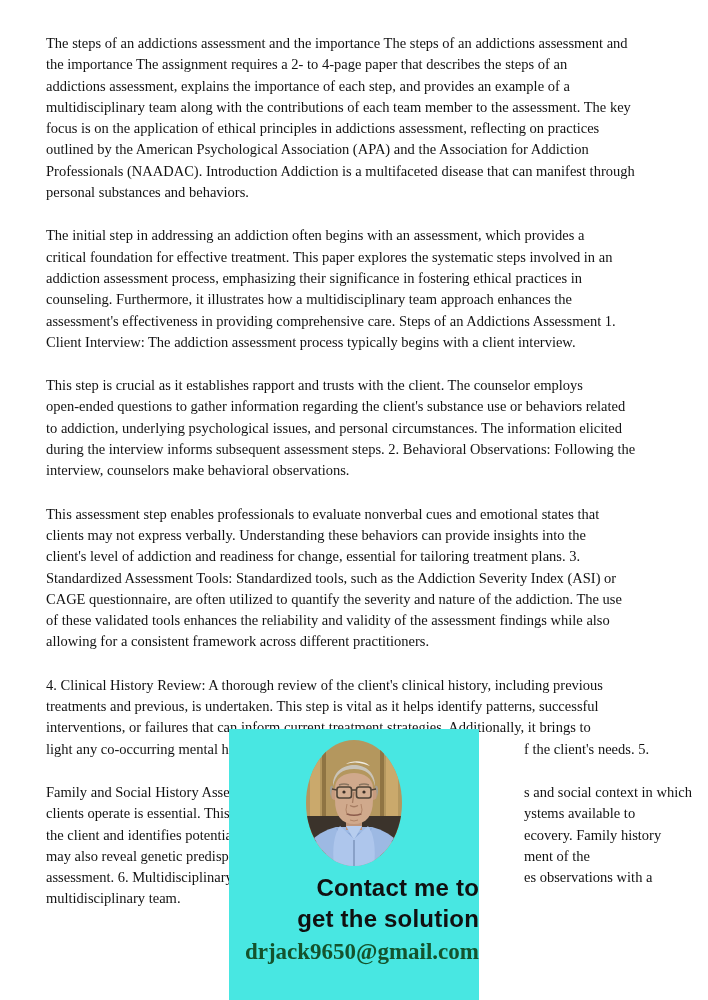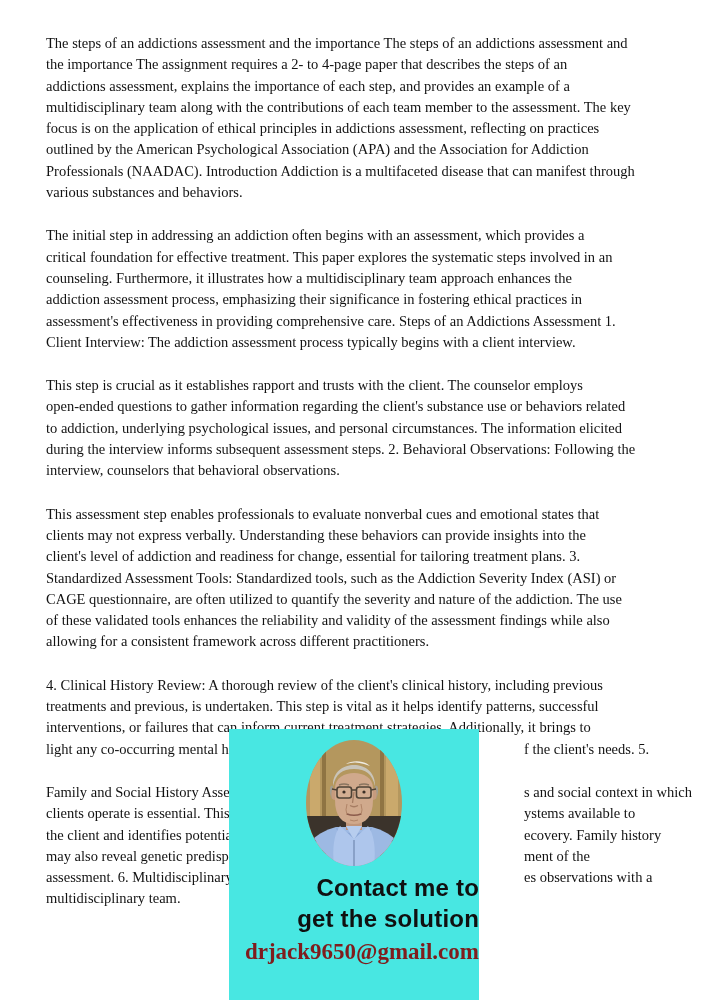--- a/index.html
+++ b/index.html
@@ -53,54 +53,54 @@
     font-size: 24px;
     line-height: 31px;
     color: #101010;
     letter-spacing: 0.2px;
   }
   .promo-email {
     font-family: "Liberation Serif", serif;
     font-weight: 700;
     font-size: 23px;
     line-height: 30px;
-    color: #7f1d1d;
+    color: #14532d;
     margin-top: 3px;
   }
 </style>
 </head>
 <body>
 
 <div class="page" style="background: rgb(255, 255, 255);">
 
   <div class="article" style="color: rgb(18, 18, 18);">
       <div class="para">
         <div class="line">The steps of an addictions assessment and the importance The steps of an addictions assessment and</div>
         <div class="line">the importance The assignment requires a 2- to 4-page paper that describes the steps of an</div>
         <div class="line">addictions assessment, explains the importance of each step, and provides an example of a</div>
         <div class="line">multidisciplinary team along with the contributions of each team member to the assessment. The key</div>
         <div class="line">focus is on the application of ethical principles in addictions assessment, reflecting on practices</div>
         <div class="line">outlined by the American Psychological Association (APA) and the Association for Addiction</div>
         <div class="line">Professionals (NAADAC). Introduction Addiction is a multifaceted disease that can manifest through</div>
-        <div class="line">various substances and behaviors.</div>
+        <div class="line">personal substances and behaviors.</div>
       </div>
       <div class="para">
         <div class="line">The initial step in addressing an addiction often begins with an assessment, which provides a</div>
         <div class="line">critical foundation for effective treatment. This paper explores the systematic steps involved in an</div>
+        <div class="line">addiction assessment process, emphasizing their significance in fostering ethical practices in</div>
         <div class="line">counseling. Furthermore, it illustrates how a multidisciplinary team approach enhances the</div>
-        <div class="line">addiction assessment process, emphasizing their significance in fostering ethical practices in</div>
         <div class="line">assessment's effectiveness in providing comprehensive care. Steps of an Addictions Assessment 1.</div>
         <div class="line">Client Interview: The addiction assessment process typically begins with a client interview.</div>
       </div>
       <div class="para">
         <div class="line">This step is crucial as it establishes rapport and trusts with the client. The counselor employs</div>
         <div class="line">open-ended questions to gather information regarding the client's substance use or behaviors related</div>
         <div class="line">to addiction, underlying psychological issues, and personal circumstances. The information elicited</div>
         <div class="line">during the interview informs subsequent assessment steps. 2. Behavioral Observations: Following the</div>
-        <div class="line">interview, counselors that behavioral observations.</div>
+        <div class="line">interview, counselors make behavioral observations.</div>
       </div>
       <div class="para">
         <div class="line">This assessment step enables professionals to evaluate nonverbal cues and emotional states that</div>
         <div class="line">clients may not express verbally. Understanding these behaviors can provide insights into the</div>
         <div class="line">client's level of addiction and readiness for change, essential for tailoring treatment plans. 3.</div>
         <div class="line">Standardized Assessment Tools: Standardized tools, such as the Addiction Severity Index (ASI) or</div>
         <div class="line">CAGE questionnaire, are often utilized to quantify the severity and nature of the addiction. The use</div>
         <div class="line">of these validated tools enhances the reliability and validity of the assessment findings while also</div>
         <div class="line">allowing for a consistent framework across different practitioners.</div>
       </div>

